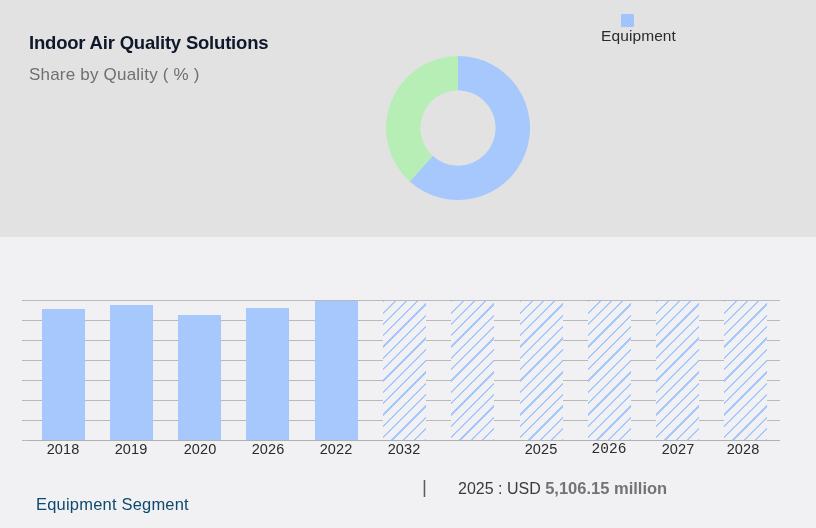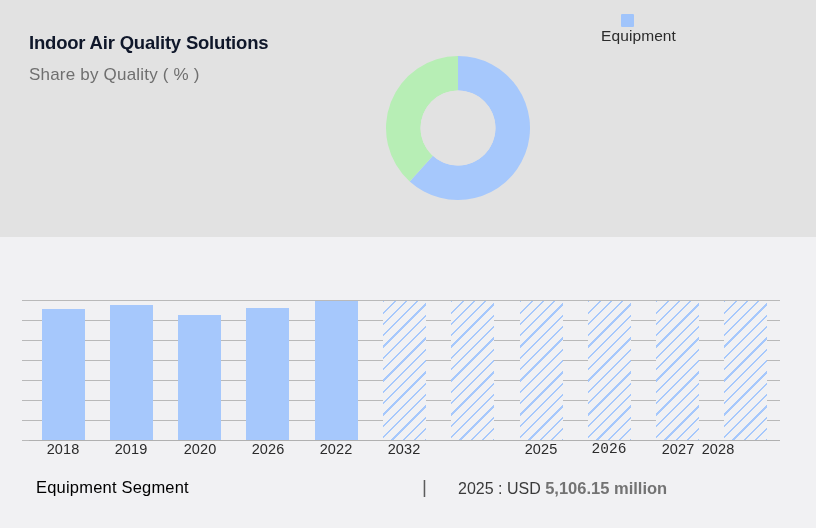--- a/index.html
+++ b/index.html
@@ -73,22 +73,22 @@
     position:absolute;top:0;width:60px;text-align:center;
     font-size:14.5px;color:#2b2b2b;letter-spacing:0.1px;
   }
 
   
   .footer{
     position:absolute;left:0;top:471px;width:816px;height:57px;
     background:#f1f1f3;
   }
   .footer-left{
-    position:absolute;left:36px;top:7px;
-    font-size:16.5px;color:#000000;letter-spacing:0.2px;white-space:nowrap;
+    position:absolute;left:36px;top:24px;
+    font-size:16.5px;color:#0c4a6e;letter-spacing:0.2px;white-space:nowrap;
   }
   .footer-divider{
     position:absolute;left:422px;top:5px;
     font-size:19px;color:#5c5c5c;
   }
   .footer-value{
     position:absolute;left:458px;top:8px;
     font-size:16px;color:#3a3a3a;white-space:nowrap;
   }
   .footer-value b{font-weight:bold;font-size:16.5px;color:#737373;}
@@ -164,21 +164,21 @@
         <div class="xlabel" style="left: 4px;">2018</div>
         <div class="xlabel" style="left: 72px;">2019</div>
         <div class="xlabel" style="left: 141px;">2020</div>
         <div class="xlabel" style="left: 209px;">2026</div>
         <div class="xlabel" style="left: 277px;">2022</div>
         <div class="xlabel" style="left: 345px;">2032</div>
         <div class="xlabel" style="left: 414px; margin-top: 28px;">2024</div>
         <div class="xlabel" style="left: 482px;">2025</div>
         <div class="xlabel" style="left: 550px; font-family: Liberation Mono, monospace;">2026</div>
         <div class="xlabel" style="left: 619px;">2027</div>
-        <div class="xlabel" style="left: 659px;">2028</div>
+        <div class="xlabel" style="left: 684px;">2028</div>
       </div>
   </div>
 
   <div class="footer">
     <div class="footer-left">Equipment Segment</div>
     <div class="footer-divider">|</div>
     <div class="footer-value">
       <span>2025 : USD</span>
       <b>5,106.15 million</b>
     </div>

